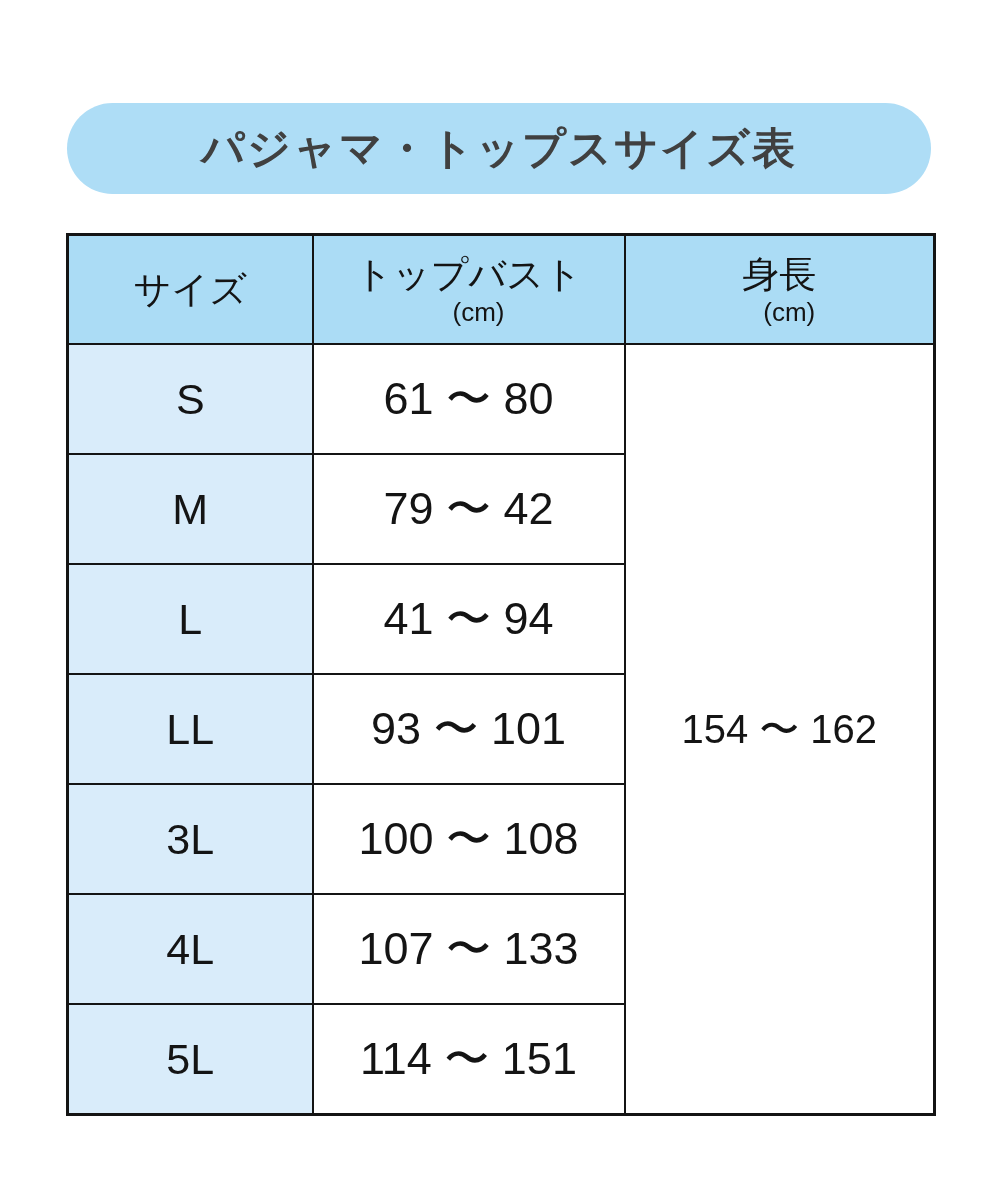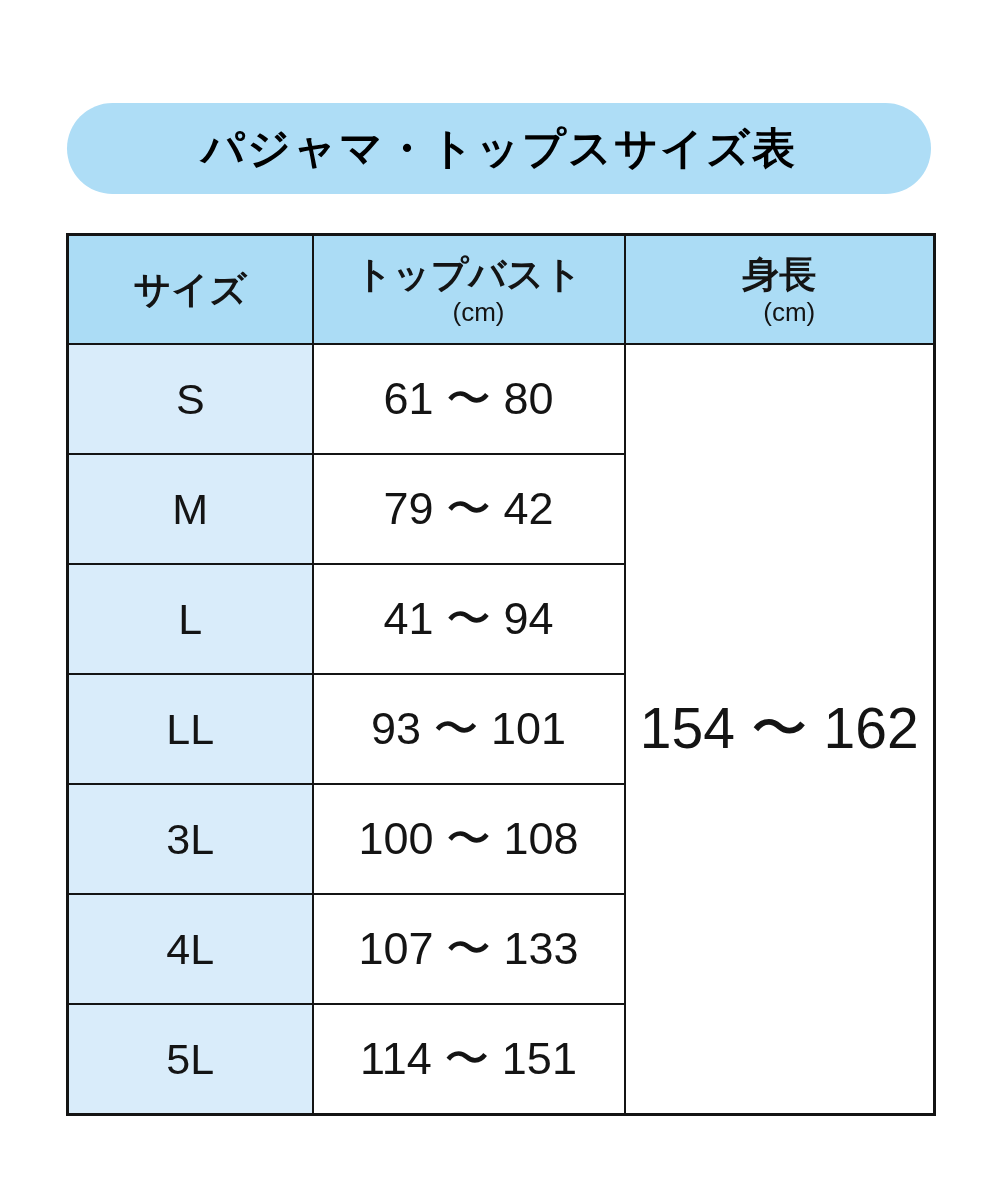--- a/index.html
+++ b/index.html
@@ -26,21 +26,21 @@
     background: var(--pill-bg, #aeddf6);
     border-radius: 46px;
     display: flex;
     align-items: center;
     justify-content: center;
   }
   .title-pill .title-text {
     font-size: 43px;
     font-weight: bold;
     letter-spacing: 2px;
-    color: #000000;
+    color: #404040;
   }
   table.size-table {
     position: absolute;
     left: 66px;
     top: 233px;
     width: 867px;
     height: 866px;
     border-collapse: collapse;
     table-layout: fixed;
   }
@@ -57,21 +57,21 @@
   table.size-table {
     border: 3px solid #141414;
   }
   thead th {
     background: var(--header-bg, #abdcf5);
     height: 107px;
   }
   .hdr-main {
     display: block;
     font-size: 37px;
-    font-weight: bold;
+    font-weight: normal;
     line-height: 44px;
   }
   .hdr-unit {
     display: block;
     font-size: 26px;
     font-weight: normal;
     line-height: 30px;
     padding-left: 20px;
   }
   tbody td {
@@ -79,21 +79,21 @@
     background: #ffffff;
     font-size: 45px;
     font-weight: 500;
   }
   tbody td.size-cell {
     background: var(--size-col-bg, #d9ecfa);
     font-size: 43px;
   }
   tbody td.height-cell {
     background: #ffffff;
-    font-size: 57px;
+    font-size: 40px;
   }
 </style>
 </head>
 <body>
 
 <div class="page">
 
   <div class="title-pill">
     <span class="title-text">パジャマ・トップスサイズ表</span>
   </div>

